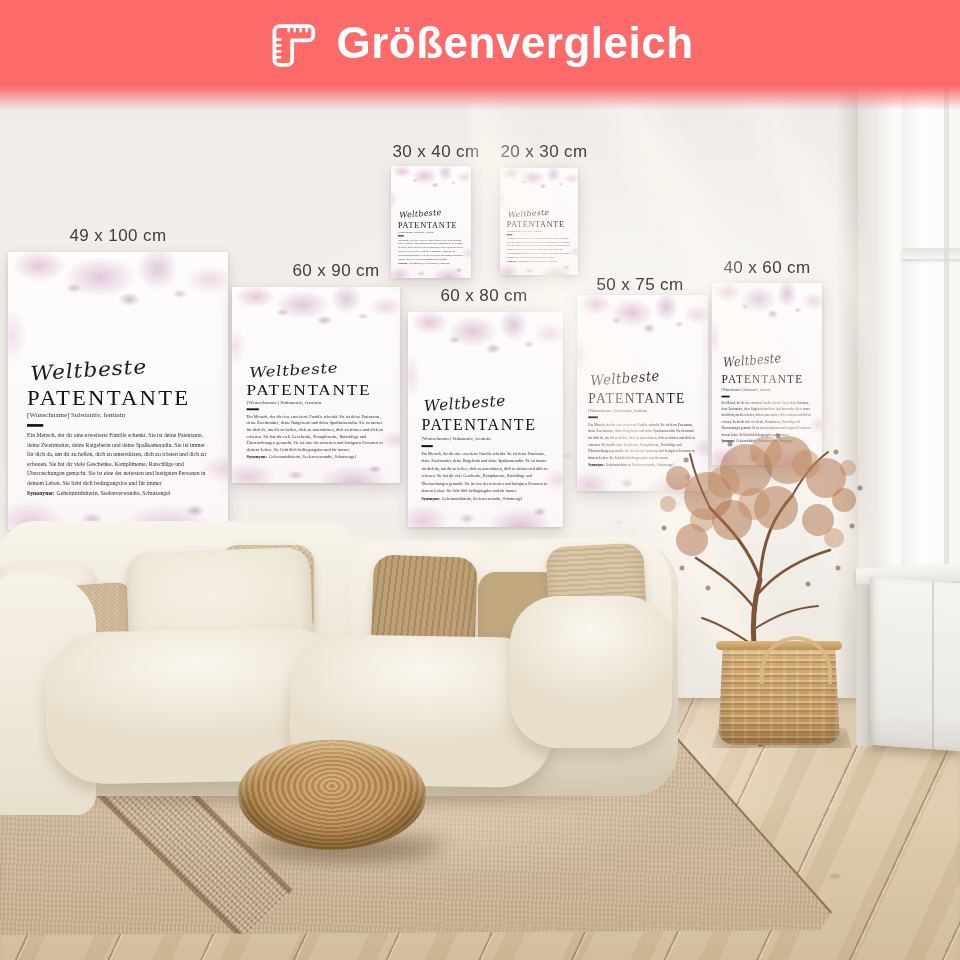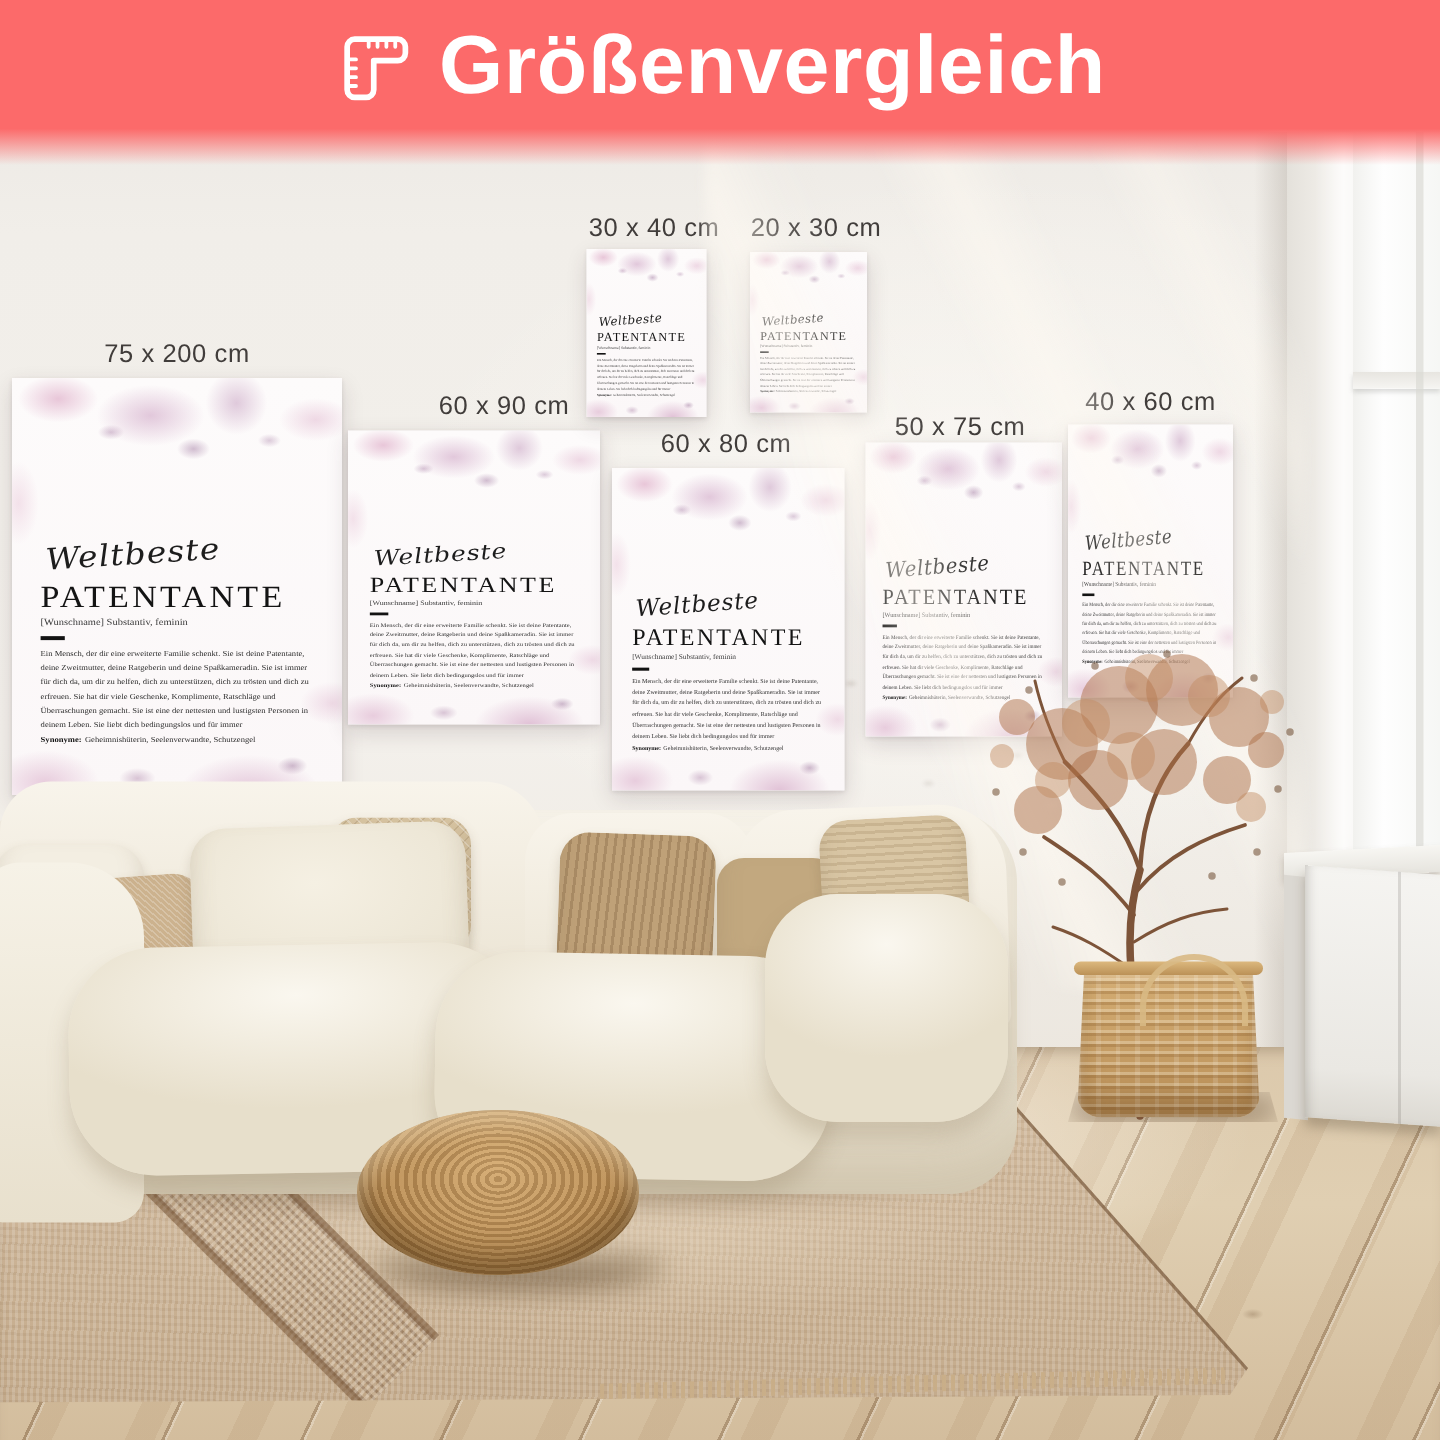--- a/index.html
+++ b/index.html
@@ -189,21 +189,21 @@
     background:
       repeating-radial-gradient(ellipse at 50% 42%, rgba(62,36,10,.16) 0 3px, rgba(255,228,185,.14) 3px 6px),
       radial-gradient(ellipse at 50% 34%, #d0a66d 0%, #b78a51 58%, #8d6536 100%);
     box-shadow:inset 0 10px 14px rgba(255,240,210,.4), inset 0 -14px 18px rgba(70,45,15,.4);}
 
   
   .header{position:absolute;left:0;top:0;width:960px;height:110px;z-index:20;
     background:linear-gradient(180deg,#fc6a6a 0%,#fc6a6a 78%,rgba(252,106,106,0) 100%);}
   .header-row{position:absolute;left:0;top:12px;width:100%;height:62px;
     display:flex;align-items:center;justify-content:center;gap:16px;}
-  .header-title{color:#fff;font-size:55px;font-weight:600;letter-spacing:.5px;}
+  .header-title{color:#fff;font-size:44px;font-weight:600;letter-spacing:.5px;}
 </style>
 </head>
 <body>
 
 <div class="stage">
 
   <div class="wall"></div>
   <div class="wall-corner-shade"></div>
   <div class="side-wall-strip"></div>
   <div class="dapple"></div>
@@ -213,21 +213,21 @@
       <div class="p-text">
         <div class="p-script">Weltbeste</div>
         <div class="p-title">PATENTANTE</div>
         <div class="p-meta">[Wunschname] Substantiv, feminin</div>
         <div class="p-rule"></div>
         <p class="p-def">Ein Mensch, der dir eine erweiterte Familie schenkt. Sie ist deine Patentante, deine Zweitmutter, deine Ratgeberin und deine Spaßkameradin. Sie ist immer für dich da, um dir zu helfen, dich zu unterstützen, dich zu trösten und dich zu erfreuen. Sie hat dir viele Geschenke, Komplimente, Ratschläge und Überraschungen gemacht. Sie ist eine der nettesten und lustigsten Personen in deinem Leben. Sie liebt dich bedingungslos und für immer</p>
         <p class="p-syn"><b>Synonyme:</b><span>Geheimnishüterin, Seelenverwandte, Schutzengel</span></p>
       </div>
     </div>
   </div>
-  <div class="size-label" style="left:118px;top:226px;">75 x 200 cm</div>
+  <div class="size-label" style="left:118px;top:226px;">49 x 100 cm</div>
 
   <div class="poster" style="left:232px;top:287px;width:168px;height:196px;">
     <div class="poster-inner" style="transform:scale(0.56,0.4667);">
       <div class="p-text">
         <div class="p-script">Weltbeste</div>
         <div class="p-title">PATENTANTE</div>
         <div class="p-meta">[Wunschname] Substantiv, feminin</div>
         <div class="p-rule"></div>
         <p class="p-def">Ein Mensch, der dir eine erweiterte Familie schenkt. Sie ist deine Patentante, deine Zweitmutter, deine Ratgeberin und deine Spaßkameradin. Sie ist immer für dich da, um dir zu helfen, dich zu unterstützen, dich zu trösten und dich zu erfreuen. Sie hat dir viele Geschenke, Komplimente, Ratschläge und Überraschungen gemacht. Sie ist eine der nettesten und lustigsten Personen in deinem Leben. Sie liebt dich bedingungslos und für immer</p>
         <p class="p-syn"><b>Synonyme:</b><span>Geheimnishüterin, Seelenverwandte, Schutzengel</span></p>

